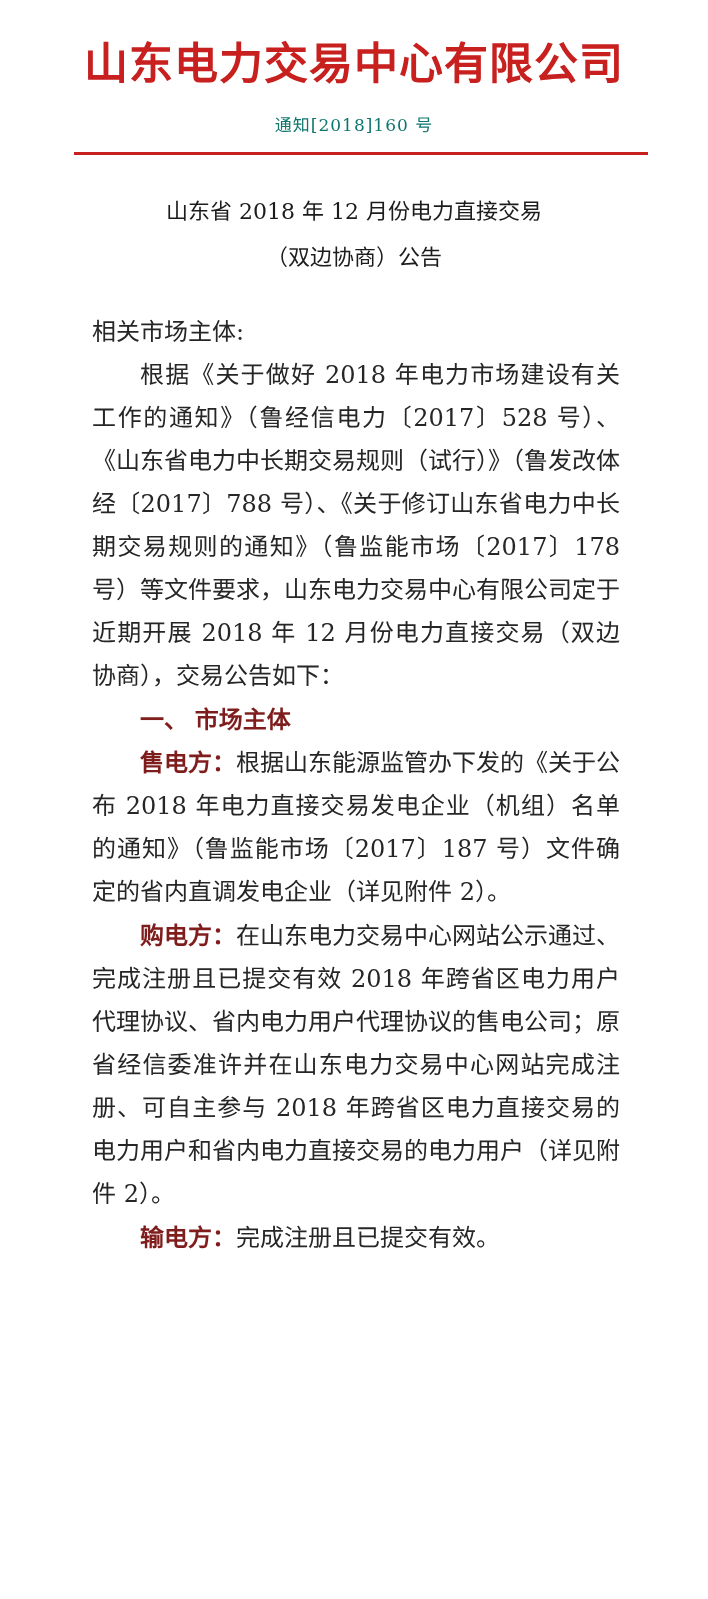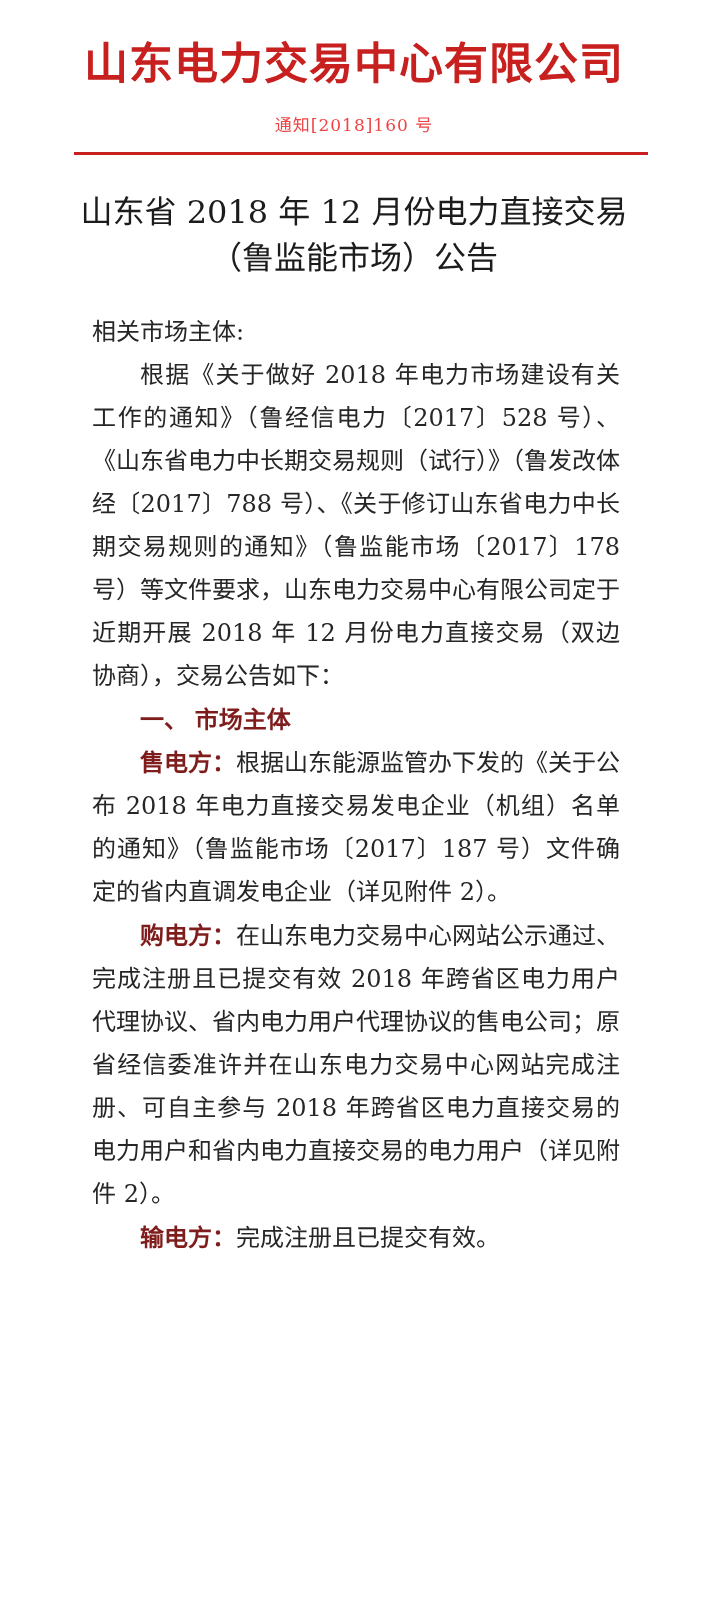--- a/index.html
+++ b/index.html
@@ -25,32 +25,32 @@
     letter-spacing:1px;
     color:var(--accent);
     line-height:60px;
     white-space:nowrap;
   }
   .notice-number{
     margin-top:20px;
     text-align:center;
     font-size:17px;
     letter-spacing:1px;
-    color:#ef4444;
+    color:#0f766e;
     line-height:23px;
   }
   .header-divider{
     height:3px;
     background:var(--accent);
     margin:15px 60px 0 74px;
   }
   .doc-title{
     margin:34px 60px 0 60px;
     text-align:center;
-    font-size:32px;
+    font-size:22px;
     line-height:46px;
     color:#1c1c1c;
     font-weight:normal;
   }
   .document-body{
     margin:30px 88px 0 92px;
     font-size:24px;
     line-height:43px;
     text-align:justify;
     text-justify:inter-ideograph;
@@ -80,21 +80,21 @@
 
 <div class="page">
   <div class="company-name">山东电力交易中心有限公司</div>
 
   <div class="notice-number">通知[2018]160 号</div>
 
   <div class="header-divider"></div>
 
   <div class="doc-title">
     <div>山东省 2018 年 12 月份电力直接交易</div>
-    <div>（鲁监能市场）公告</div>
+    <div>（双边协商）公告</div>
   </div>
 
   <article class="document-body">
       <p class="salutation"><span class="seg">相关市场主体:</span></p>
       <p class="para"><span class="seg">根据《关于做好 2018 年电力市场建设有关工作的通知》（鲁经信电力〔2017〕528 号）、《山东省电力中长期交易规则（试行）》（鲁发改体经〔2017〕788 号）、《关于修订山东省电力中长期交易规则的通知》（鲁监能市场〔2017〕178 号）等文件要求，山东电力交易中心有限公司定于近期开展 2018 年 12 月份电力直接交易（双边协商），交易公告如下：</span></p>
       <p class="heading"><span class="seg bold">一、 市场主体</span></p>
       <p class="para"><span class="seg bold">售电方：</span><span class="seg">根据山东能源监管办下发的《关于公布 2018 年电力直接交易发电企业（机组）名单的通知》（鲁监能市场〔2017〕187 号）文件确定的省内直调发电企业（详见附件 2）。</span></p>
       <p class="para"><span class="seg bold">购电方：</span><span class="seg">在山东电力交易中心网站公示通过、完成注册且已提交有效 2018 年跨省区电力用户代理协议、省内电力用户代理协议的售电公司；原省经信委准许并在山东电力交易中心网站完成注册、可自主参与 2018 年跨省区电力直接交易的电力用户和省内电力直接交易的电力用户（详见附件 2）。</span></p>
       <p class="para"><span class="seg bold">输电方：</span><span class="seg">完成注册且已提交有效。</span></p>
       <p class="heading"></p>

